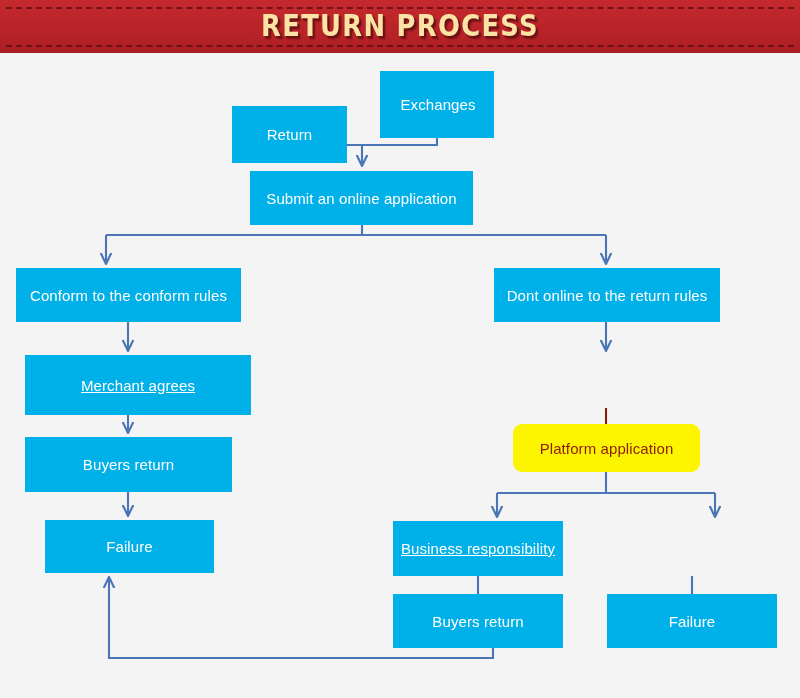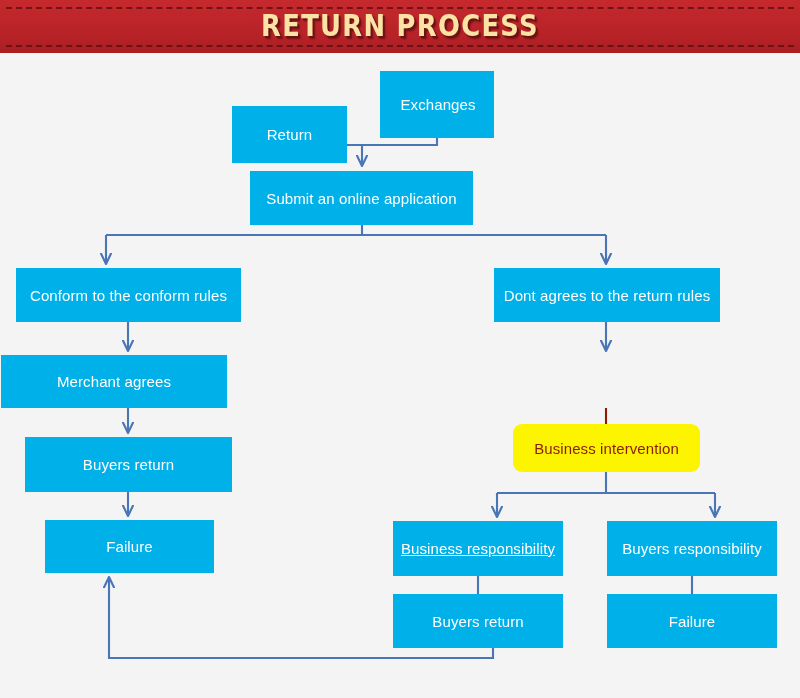--- a/index.html
+++ b/index.html
@@ -144,47 +144,44 @@
 
     <div class="node" style="left:250px; top:118px; width:223px; height:54px;text-align:center;">
       <span>Submit an online application</span>
     </div>
 
     <div class="node" style="left:16px; top:215px; width:225px; height:54px;">
       <span>Conform to the conform rules</span>
     </div>
 
     <div class="node" style="left:494px; top:215px; width:226px; height:54px;">
-      <span>Dont agrees to the return rules</span>
+      <span>Dont online to the return rules</span>
     </div>
 
-    <div class="node" style="left:1px; top:302px; width:226px; height:53px;">
+    <div class="node" style="left:25px; top:302px; width:226px; height:60px;text-decoration:underline;">
       <span>Merchant agrees</span>
     </div>
 
 
     <div class="node" style="left:25px; top:384px; width:207px; height:55px;">
       <span>Buyers return</span>
     </div>
 
     <div class="node yellow" style="left:513px; top:371px; width:187px; height:48px;">
-      <span>Business intervention</span>
+      <span>Platform application</span>
     </div>
 
     <div class="node" style="left:45px; top:467px; width:169px; height:53px;">
       <span>Failure</span>
     </div>
 
     <div class="node" style="left:393px; top:468px; width:170px; height:55px;text-decoration:underline;">
       <span>Business responsibility</span>
     </div>
 
-    <div class="node" style="left:607px; top:468px; width:170px; height:55px;">
-      <span>Buyers responsibility</span>
-    </div>
 
     <div class="node" style="left:393px; top:541px; width:170px; height:54px;">
       <span>Buyers return</span>
     </div>
 
     <div class="node" style="left:607px; top:541px; width:170px; height:54px;">
       <span>Failure</span>
     </div>
 
   </div>

